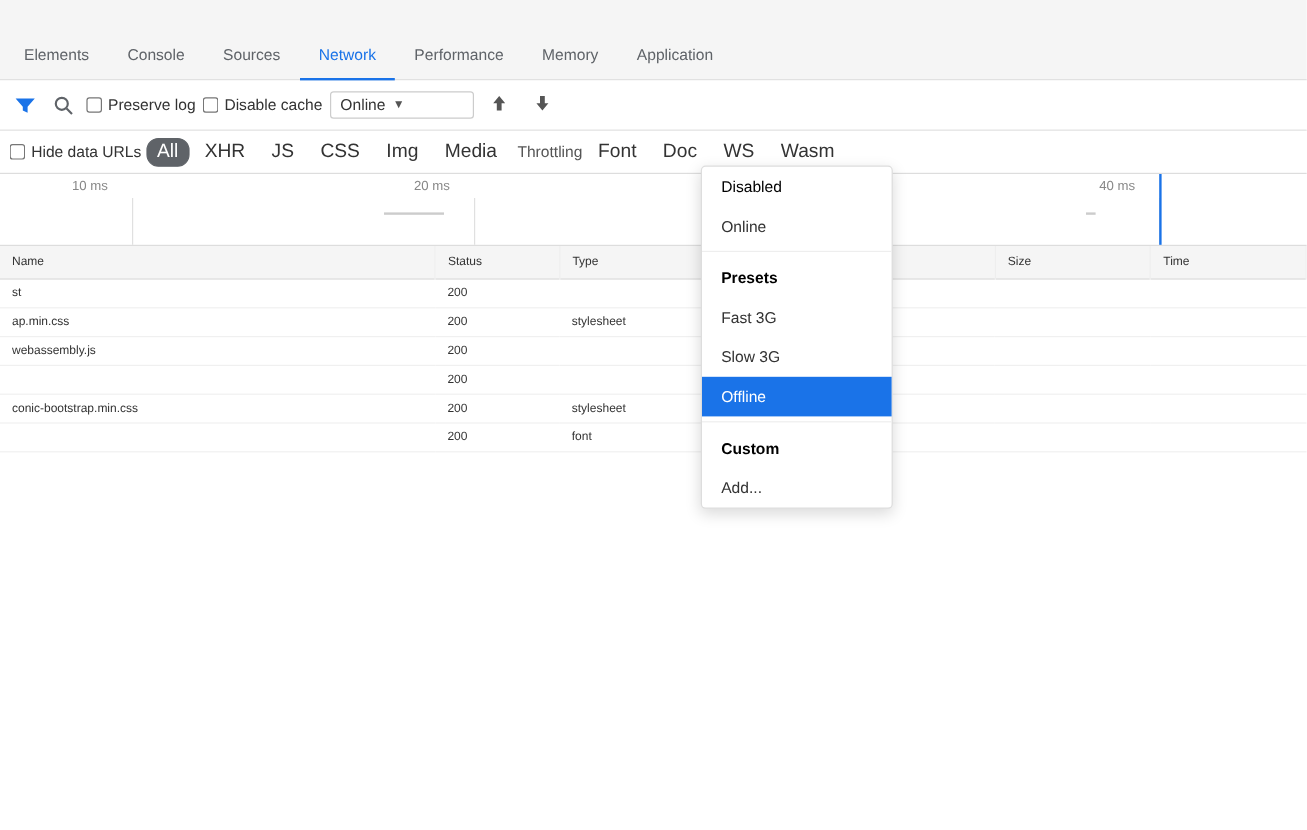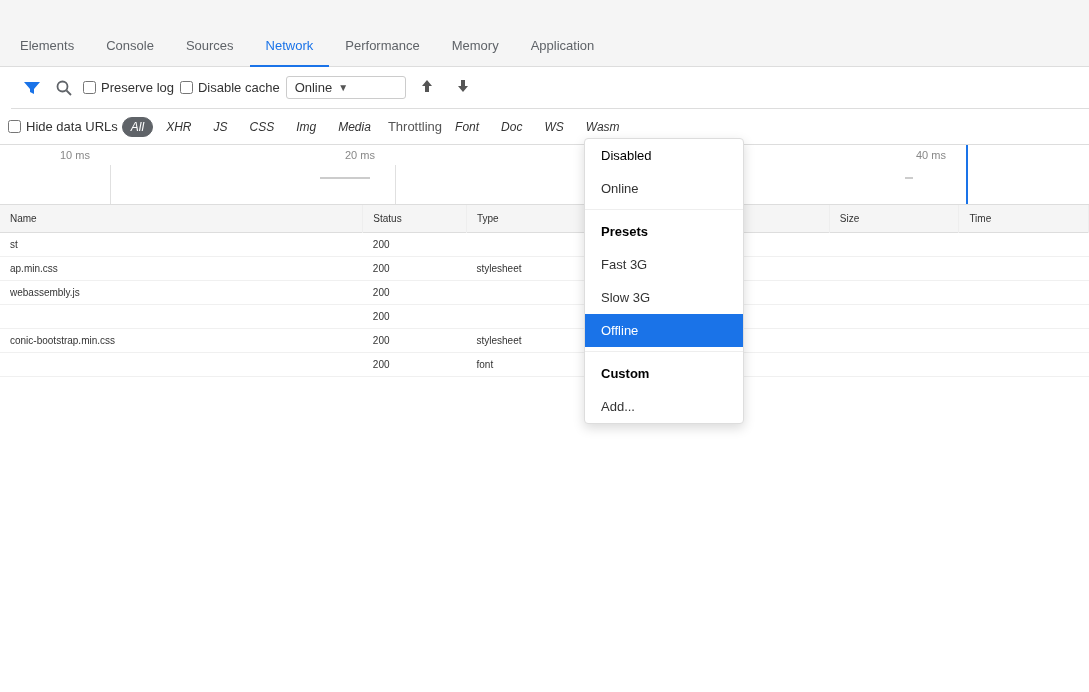--- a/index.html
+++ b/index.html
@@ -39,21 +39,20 @@
 
     
     .toolbar {
       display: flex;
       align-items: center;
       padding: 6px 8px;
       border-bottom: 1px solid #ddd;
       background: #fff;
       gap: 6px;
       height: 42px;
-      margin-left: 11px;
     }
     .toolbar-icon-btn {
       background: none;
       border: none;
       cursor: pointer;
       padding: 4px;
       border-radius: 3px;
       display: flex;
       align-items: center;
       justify-content: center;
@@ -110,23 +109,22 @@
       gap: 5px;
       font-size: 13px;
       color: #333;
     }
     .filter-btn {
       padding: 2px 8px;
       border-radius: 10px;
       border: 1px solid transparent;
       background: none;
       cursor: pointer;
-      font-size: 12px;
-      color: #333;
-      font-style: italic;
+      font-size: 16px;
+      color: #333;
     }
     .filter-btn.active {
       background: #5f6368;
       color: #fff;
       border-color: #5f6368;
     }
 
     
     .timeline {
       height: 60px;

